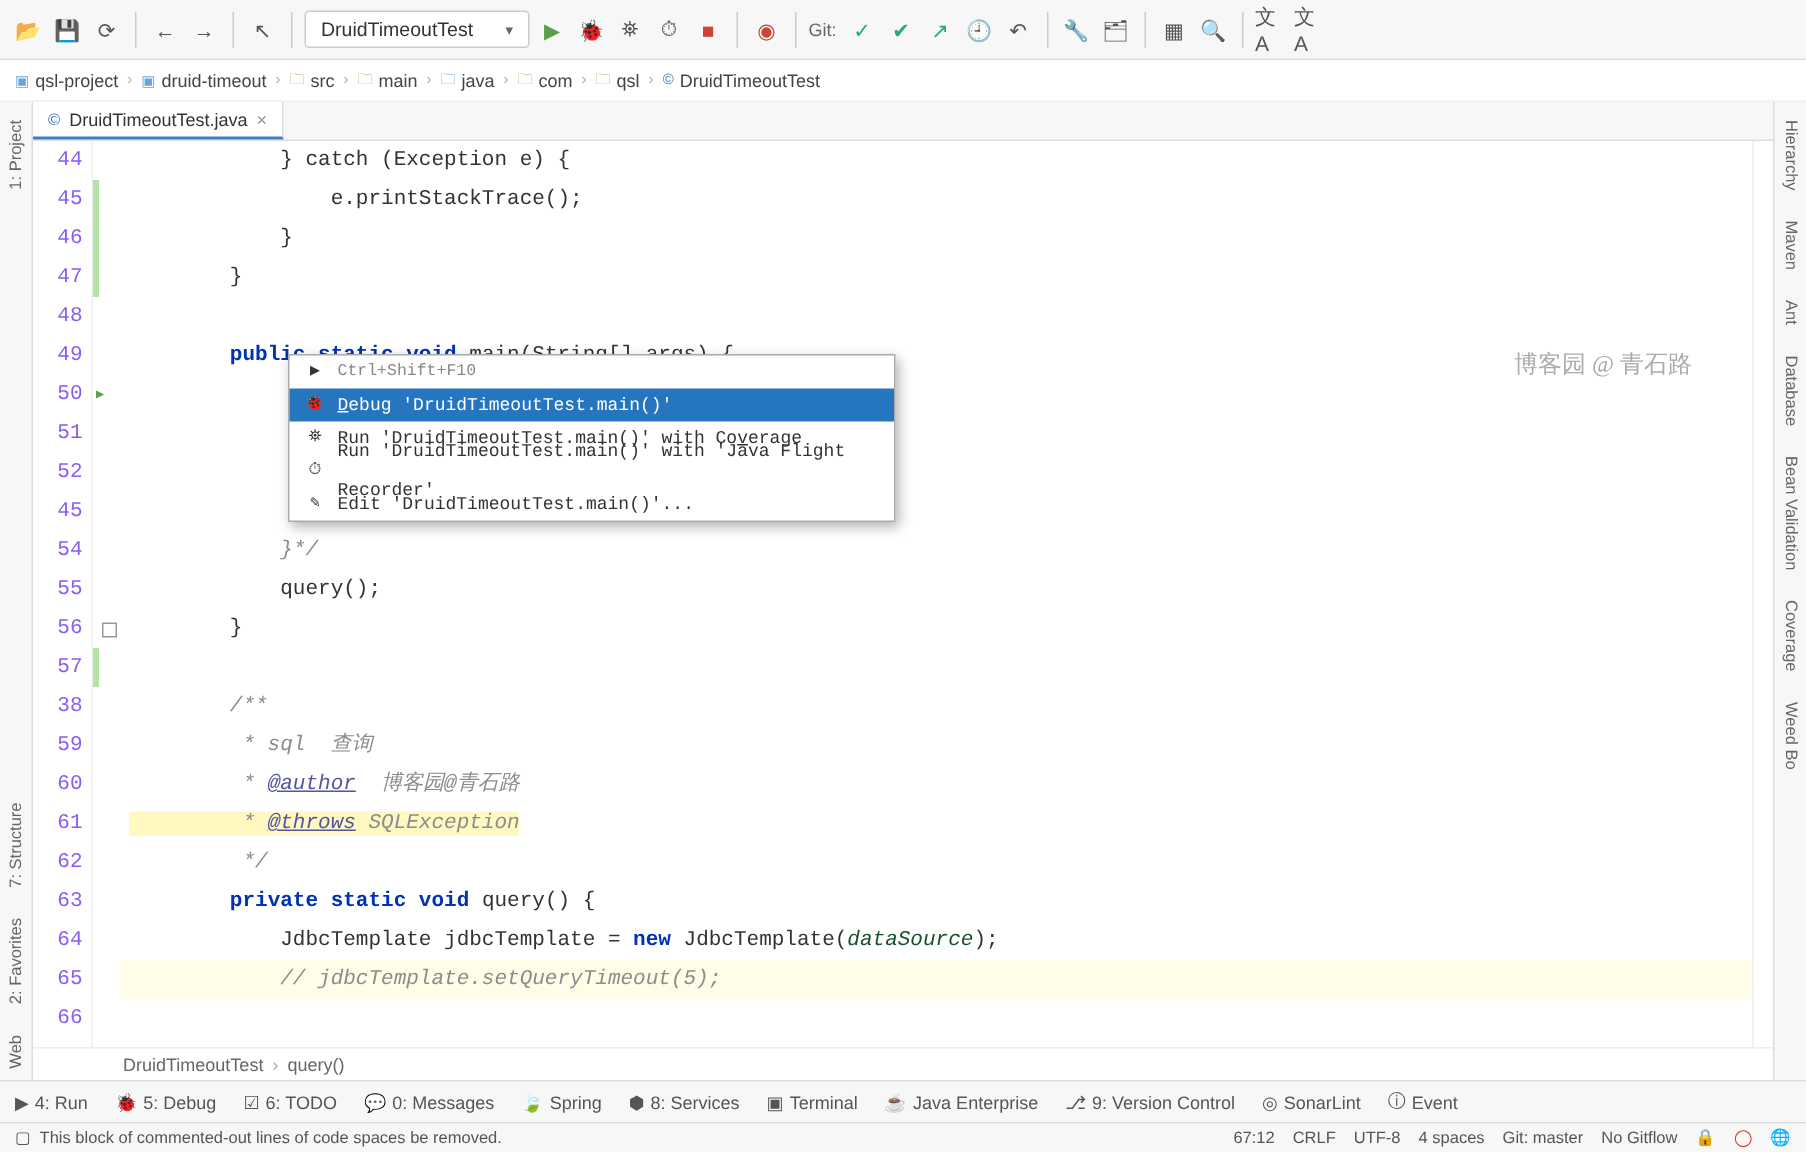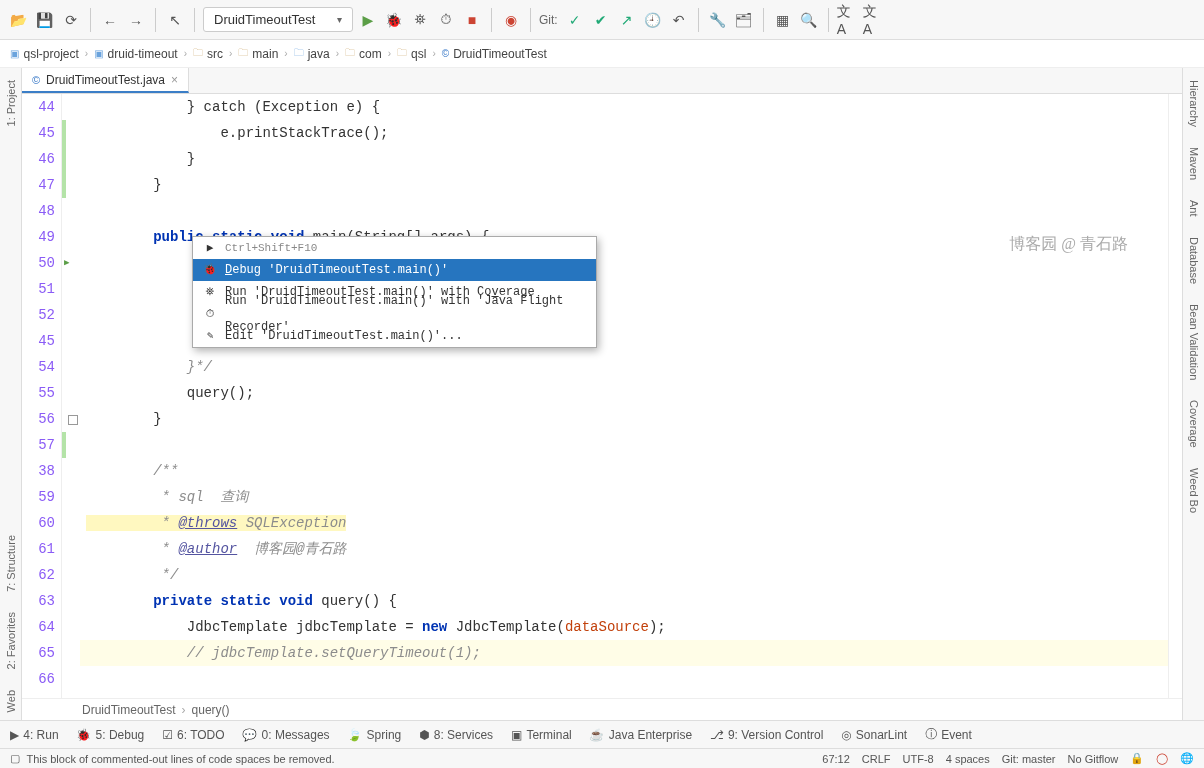--- a/index.html
+++ b/index.html
@@ -42,21 +42,21 @@
 .gutter-play { position: relative; }
 .gutter-play::before { content:'▶'; position:absolute; left:2px; top:0; font-size:9px; color:#5b9e47; }
 .gutter-fold { position: relative; }
 .gutter-fold::before { content:''; position:absolute; left:6px; top:9px; width:8px; height:8px; border:1px solid #999; background:#fff; }
 .code-content { flex: 1; overflow: auto; position: relative; }
 .code-line { height: 26px; padding-left: 6px; white-space: pre; }
 .hl-yellow { background: #fff8c0; display: inline; }
 .hl-line { background: #fffde7; }
 .kw { color: #0033b3; font-weight: bold; }
 .cmt { color: #8c8c8c; font-style: italic; }
-.ident { color: #c2410c; }
+.ident { color: #14532d; font-style: italic; }
 .doc-tag { color: #5454a0; font-style: italic; text-decoration: underline; }
 .watermark { position: absolute; right: 40px; top: 90px; color: #aaa; font-family: "SimSun","Microsoft YaHei",serif; font-size: 16px; margin-top: 47px; }
 
 
 .stripe { width: 14px; background: #fff; border-left: 1px solid #eee; }
 
 
 .context-menu { position: absolute; left: 112px; top: 142px; width: 405px; background: #fff; border: 1px solid #aaa; box-shadow: 2px 3px 8px rgba(0,0,0,0.3); z-index: 100; font-size: 12px; }
 .menu-item { display: flex; align-items: center; height: 22px; padding: 0 10px; gap: 8px; cursor: pointer; }
 .menu-item.selected { background: #2675bf; color: #fff; }
@@ -249,26 +249,26 @@
         <div class="code-line"></div>
         <div class="code-line"></div>
         <div class="code-line"></div>
         <div class="code-line"></div>
         <div class="code-line cmt"><i>            }*/</i></div>
         <div class="code-line"><span>            query();</span></div>
         <div class="code-line"><span>        }</span></div>
         <div class="code-line"></div>
         <div class="code-line cmt"><i>        /**</i></div>
         <div class="code-line cmt"><i>         * sql  查询</i></div>
+        <div class="code-line cmt"><i><span>         * </span></i><span class="doc-tag">@author</span><i class="cmt">  博客园@青石路</i></div>
         <div class="code-line"><span class="hl-yellow"><i class="cmt"><span>         * </span></i><span class="doc-tag">@throws</span><i class="cmt"> SQLException</i></span></div>
-        <div class="code-line cmt"><i><span>         * </span></i><span class="doc-tag">@author</span><i class="cmt">  博客园@青石路</i></div>
         <div class="code-line cmt"><i>         */</i></div>
         <div class="code-line">        <span class="kw">private static void</span> query() {</div>
         <div class="code-line">            JdbcTemplate jdbcTemplate = <span class="kw">new</span> JdbcTemplate(<span class="ident">dataSource</span>);</div>
-        <div class="code-line hl-line cmt"><i>            // jdbcTemplate.setQueryTimeout(1);</i></div>
+        <div class="code-line hl-line cmt"><i>            // jdbcTemplate.setQueryTimeout(5);</i></div>
 
         <div class="context-menu" id="ctx-menu">
             <div class="menu-item">
               <span class="m-icon">▶</span>
               <span class="m-shortcut">Ctrl+Shift+F10</span>
             </div>
             <div class="menu-item selected">
               <span class="m-icon">🐞</span>
               <span class="m-text"><span class="underline-char">D</span>ebug 'DruidTimeoutTest.main()'</span>
               <span class="m-shortcut"></span>

